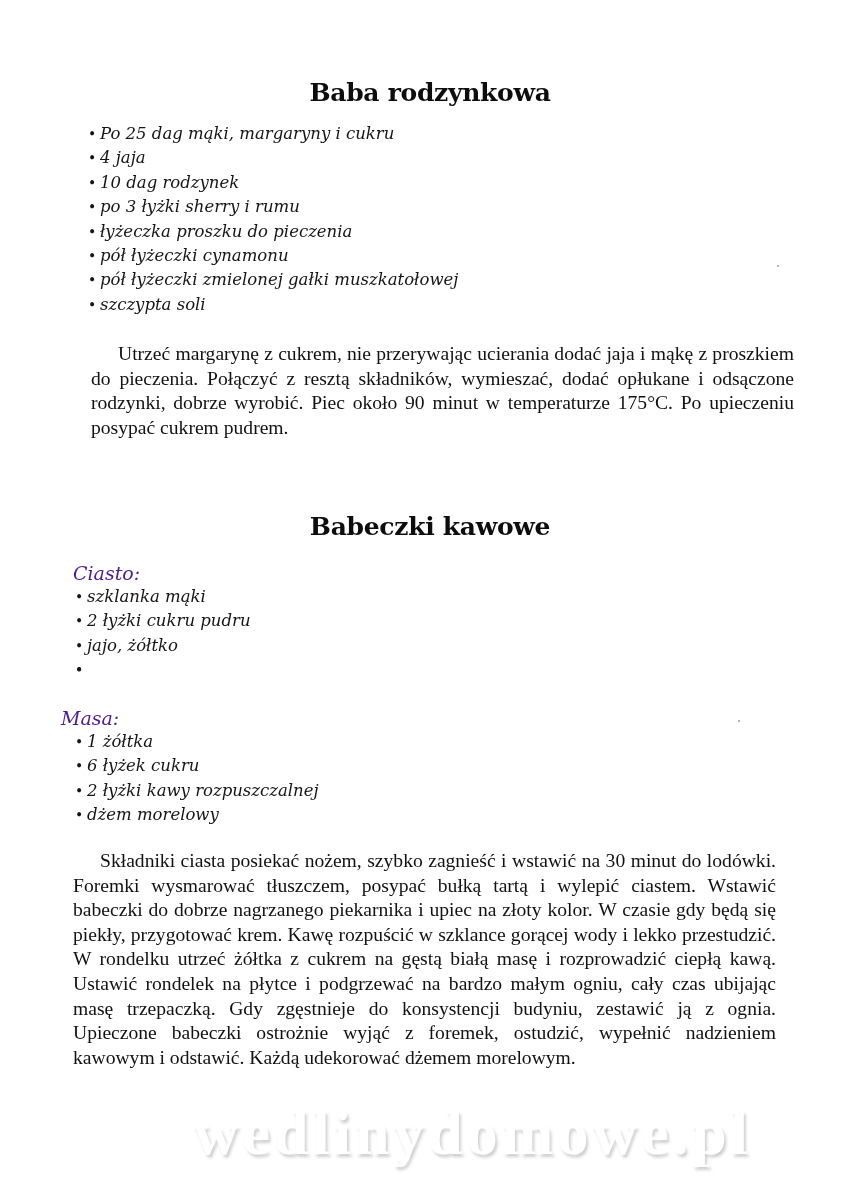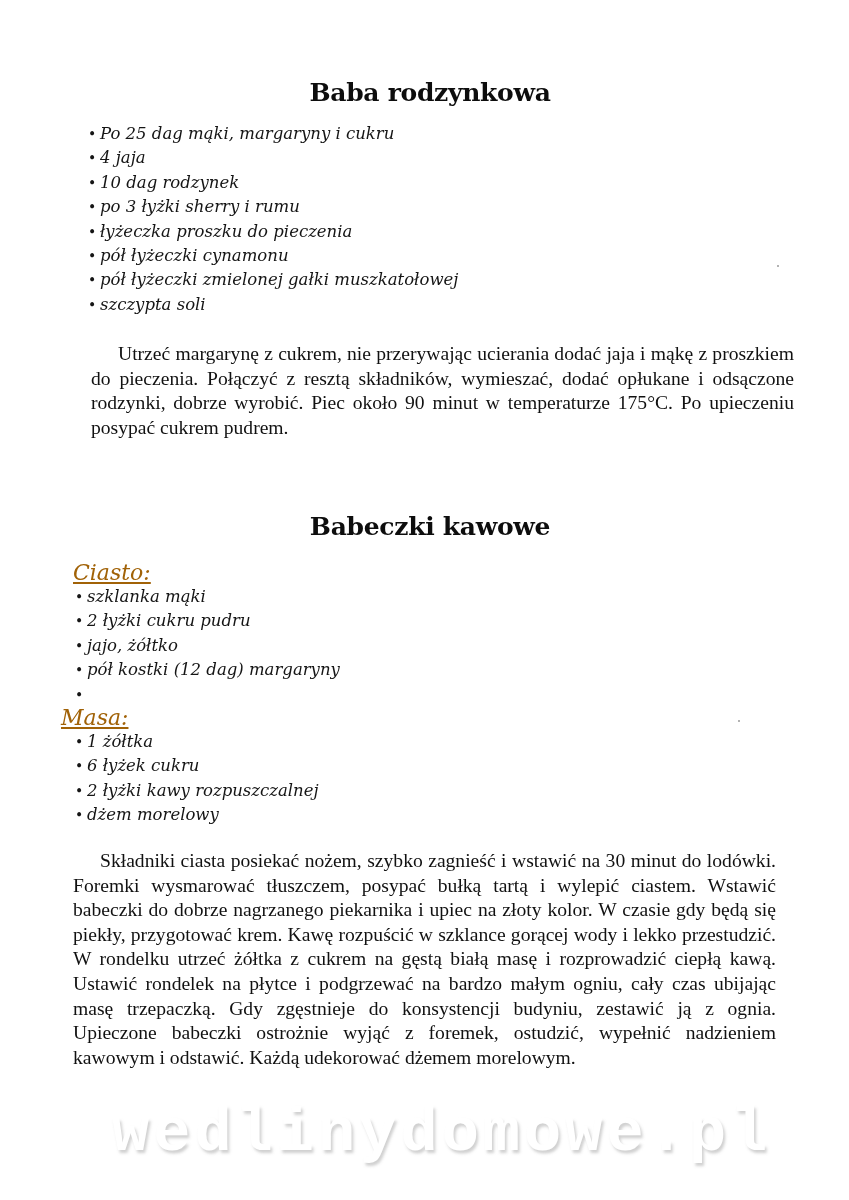--- a/index.html
+++ b/index.html
@@ -8,26 +8,26 @@
   .page { position: absolute; left: 0; top: 0; width: 849px; height: 1024px; }
   .title { position: absolute; left: 0; width: 860px; text-align: center;
            font-family: "DejaVu Serif", serif; font-weight: bold; font-size: 25px;
            letter-spacing: -0.3px; color: #0d0d0d; margin: 0; }
   .ing-list { position: absolute; margin: 0; padding: 0; list-style: none;
               font-family: "DejaVu Serif", serif; font-style: italic; font-size: 16.5px;
               line-height: 24.4px; color: #151515; }
   .ing-list li { position: relative; padding-left: 12px; white-space: nowrap; }
   .ing-list li .bullet { position: absolute; left: 0; top: 0; font-style: normal; font-size: 14px; }
   .sublabel { position: absolute; font-family: "DejaVu Serif", serif; font-style: italic;
-              font-size: 22px; line-height: 24px; color: #a16207; margin: 0; text-decoration: underline; }
+              font-size: 19px; line-height: 24px; color: #4c1d95; margin: 0; }
   .para { position: absolute; margin: 0; font-family: "Liberation Serif", serif;
           font-size: 19.6px; line-height: 24.6px; text-align: justify; text-indent: 27px;
           color: #111111; hyphens: manual; }
-  .watermark { position: absolute; left: 112px; top: 1098px; width: 640px; text-align: center;
-               font-family: Liberation Mono, monospace; font-weight: bold; font-size: 62px;
+  .watermark { position: absolute; left: 112px; top: 1098px; width: 640px; text-align: right;
+               font-family: Liberation Serif, serif; font-weight: bold; font-size: 62px;
                letter-spacing: 4px; color: #ffffff;
                text-shadow: 2px 3px 3px rgba(120,120,120,0.35); white-space: nowrap; }
   .speck { position: absolute; width: 2px; height: 2px; background: #9a9a9a; border-radius: 1px; }
 </style>
 </head>
 <body>
 
 <div class="page">
 
   <h1 class="title" style="top:78px;">Baba rodzynkowa</h1>
@@ -46,21 +46,21 @@
   <p class="para" style="left:55px; top:342px; width:703px;margin-left:36px;">Utrzeć margarynę z cukrem, nie przerywając ucierania dodać jaja i mąkę z proszkiem do pieczenia. Połączyć z resztą składników, wymie­szać, dodać opłukane i odsączone rodzynki, dobrze wyrobić. Piec około 90 minut w temperaturze 175°C. Po upieczeniu posypać cukrem pudrem.</p>
 
   <h1 class="title" style="top:512px;">Babeczki kawowe</h1>
 
   <p class="sublabel" style="left:73px; top:561px;">Ciasto:</p>
 
   <ul class="ing-list" style="left:75px; top:585px;">
     <li><span class="bullet">•</span><span>szklanka mąki</span></li>
     <li><span class="bullet">•</span><span>2 łyżki cukru pudru</span></li>
     <li><span class="bullet">•</span><span>jajo, żółtko</span></li>
-    <li><span class="bullet">•</span><span>pół kostki (12 dag) margaryny</span></li>
+    <li><span class="bullet">•</span></li>
     <li><span class="bullet">•</span></li>
   </ul>
 
   <p class="sublabel" style="left:61px; top:706px;">Masa:</p>
 
   <ul class="ing-list" style="left:75px; top:730px;">
     <li><span class="bullet">•</span><span>1 żółtka</span></li>
     <li><span class="bullet">•</span><span>6 łyżek cukru</span></li>
     <li><span class="bullet">•</span><span>2 łyżki kawy rozpuszczalnej</span></li>
     <li><span class="bullet">•</span><span>dżem morelowy</span></li>

